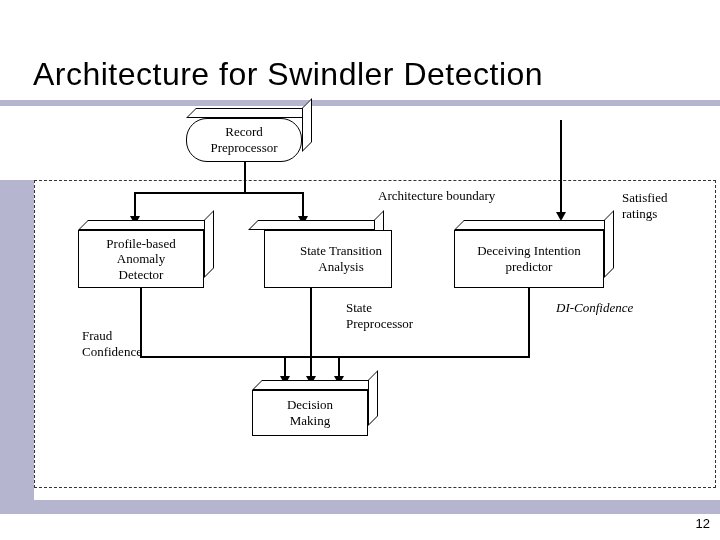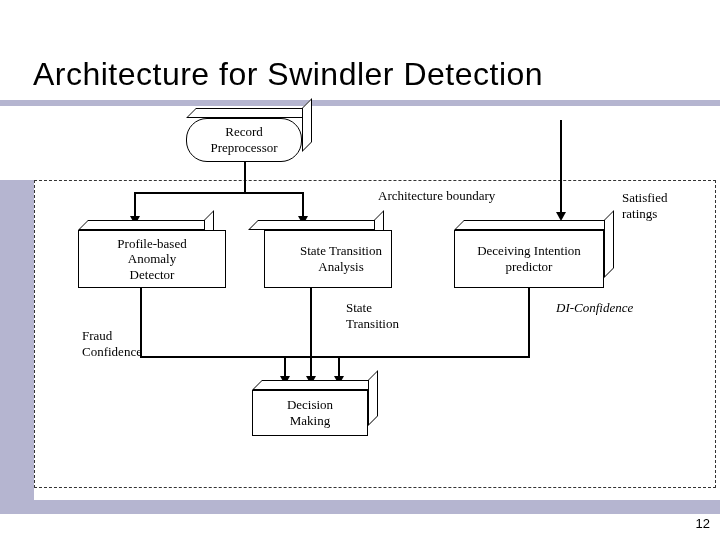--- a/index.html
+++ b/index.html
@@ -144,21 +144,21 @@
 </div>
 
 <div class="arrow" style="left:302px; top:192px;">
   <div class="shaft" style="left:0; top:0; width:2px; height:26px;"></div>
   <div class="head-down" style="left:-4px; top:24px;"></div>
 </div>
 
 <div class="box3d" style="left:78px; top:230px; width:126px; height:58px;">
   <div class="top" style="left:0; top:-10px; width:126px; height:10px;"></div>
   <div class="side" style="left:126px; top:-10px; width:10px; height:58px;"></div>
-  <div class="front" style="left:0; top:0; width:148px; height:58px; white-space:pre-line;">Profile-based
+  <div class="front" style="left:0; top:0; width:126px; height:58px; white-space:pre-line;">Profile-based
 Anomaly
 Detector</div>
 </div>
 
 <div class="box3d" style="left:248px; top:230px; width:126px; height:58px;">
   <div class="top" style="left:0; top:-10px; width:126px; height:10px;"></div>
   <div class="side" style="left:126px; top:-10px; width:10px; height:58px;"></div>
   <div class="front" style="left:16px; top:0; width:128px; height:58px; white-space:pre-line;padding-left:30px;">State Transition
 Analysis</div>
 </div>
@@ -174,21 +174,21 @@
   <div class="shaft" style="left:0; top:0; width:2px; height:94px;"></div>
   <div class="head-down" style="left:-4px; top:92px;"></div>
 </div>
 <div class="label" style="left:600px; top:190px; white-space:pre-line;margin-left:22px;">Satisfied
 ratings</div>
 
 <div class="label" style="left:82px; top:300px; white-space:pre-line;margin-top:28px;">Fraud
 Confidence</div>
 
 <div class="label" style="left:346px; top:300px; white-space:pre-line;">State
-Transition</div>
+Preprocessor</div>
 
 <div class="label" style="left:556px; top:300px;font-style:italic;">DI-Confidence</div>
 
 <div class="arrow" style="left:140px; top:288px;">
   <div class="shaft" style="left:0; top:0; width:2px; height:68px;"></div>
 </div>
 
 <div class="arrow" style="left:310px; top:288px;">
   <div class="shaft" style="left:0; top:0; width:2px; height:90px;"></div>
   <div class="head-down" style="left:-4px; top:88px;"></div>

